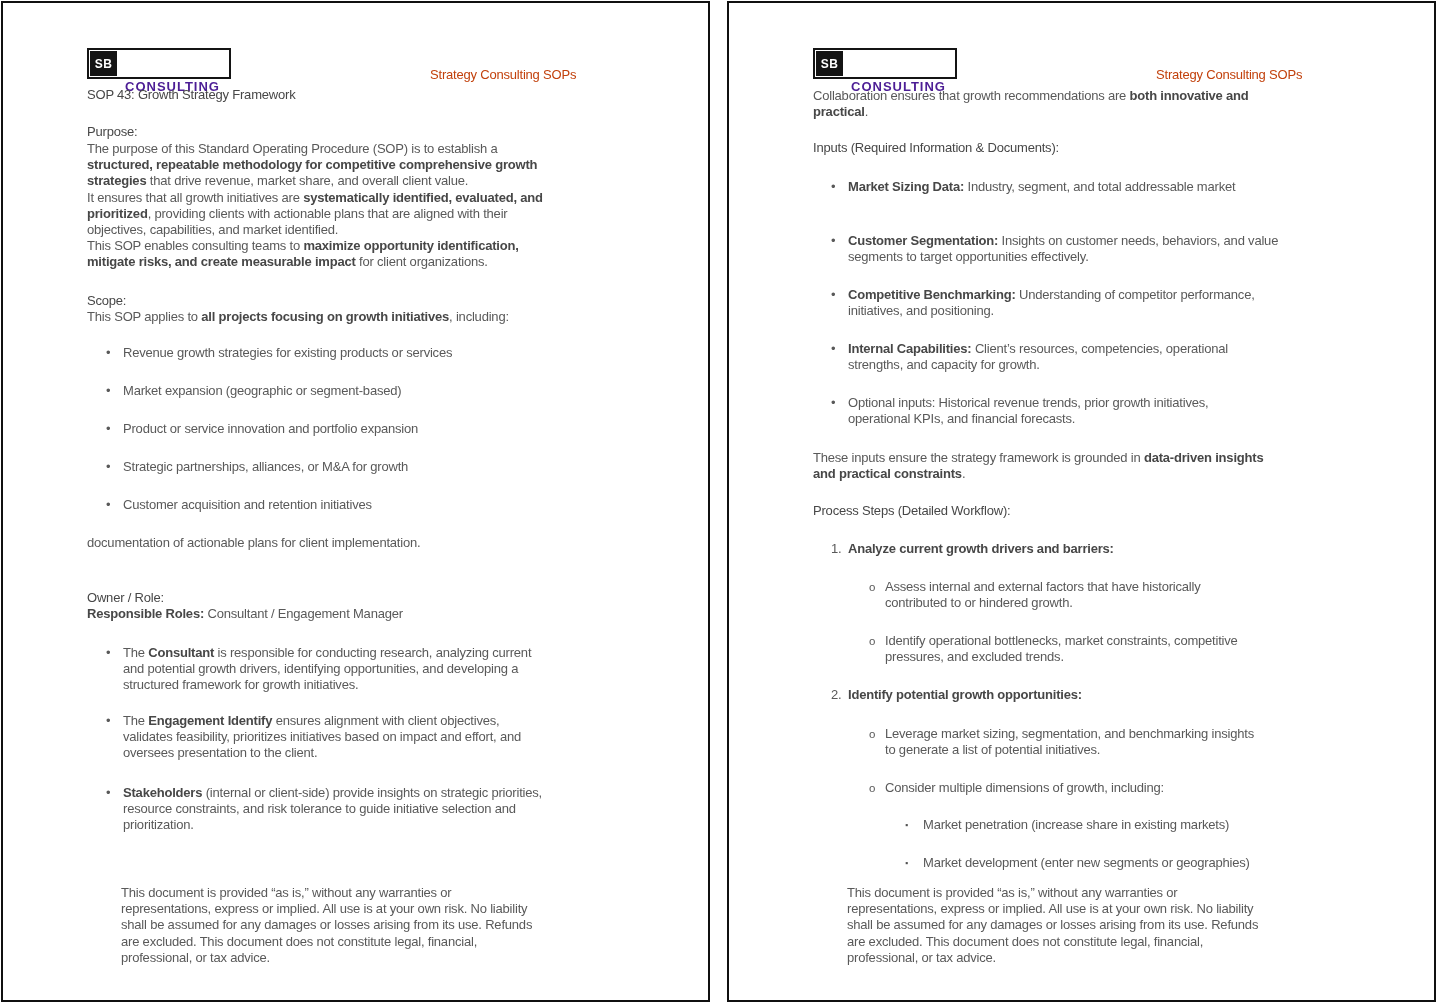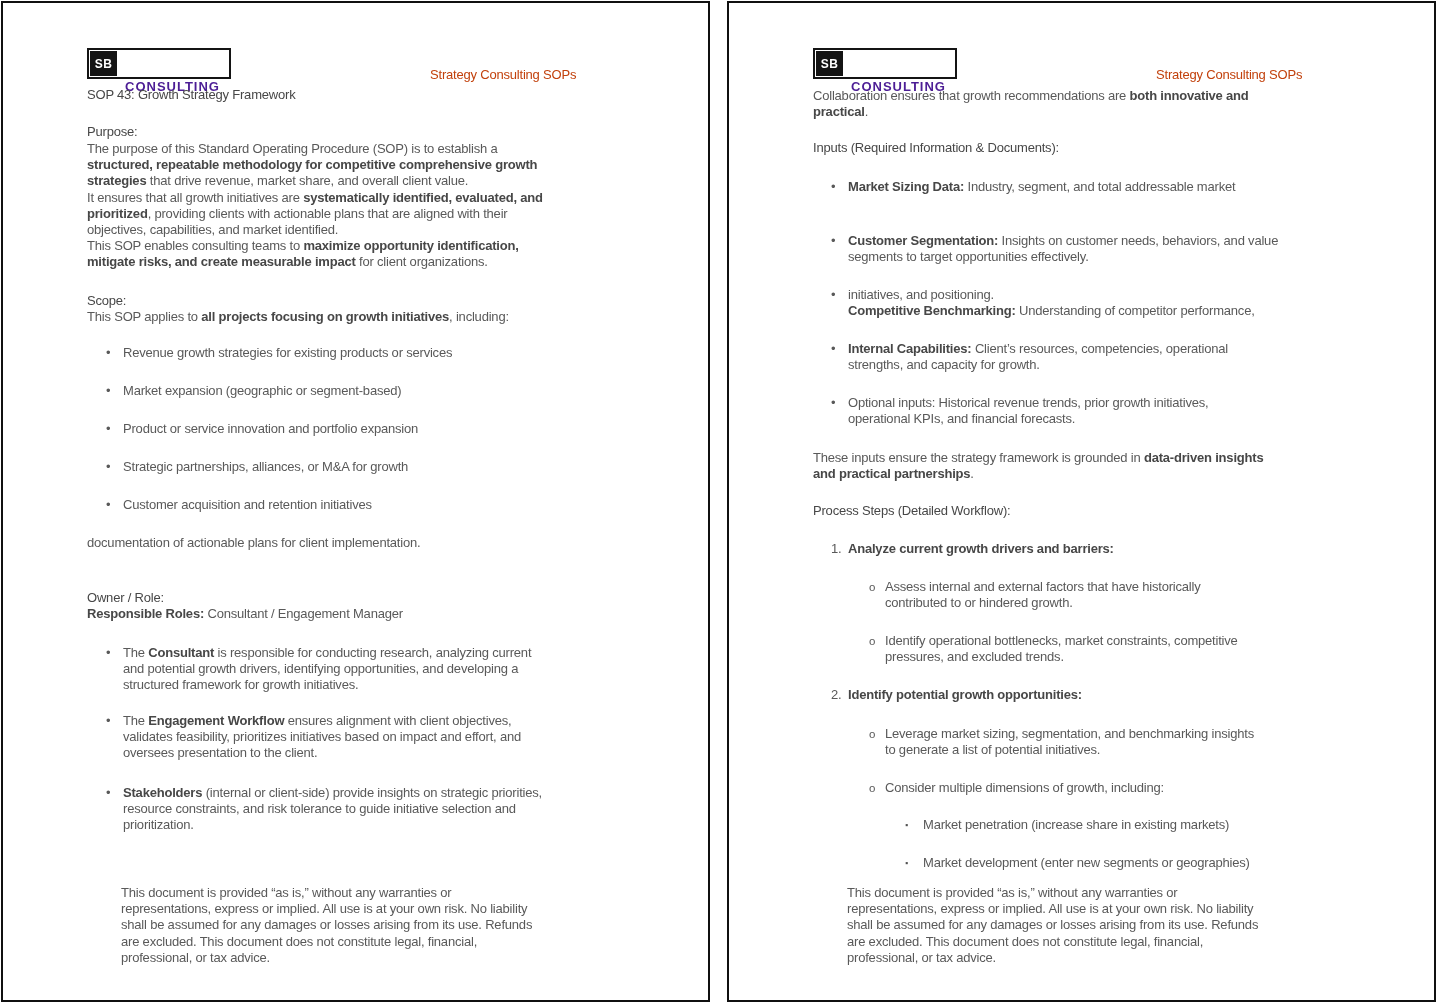--- a/index.html
+++ b/index.html
@@ -116,21 +116,21 @@
     <span class="mk" style="left:103px">•</span>
     <div class="lt" style="left:120px">
         <div class="ln"><span>The </span><span class="b">Consultant</span><span> is responsible for conducting research, analyzing current</span></div>
         <div class="ln"><span>and potential growth drivers, identifying opportunities, and developing a</span></div>
         <div class="ln"><span>structured framework for growth initiatives.</span></div>
       </div>
   </div>
   <div class="li" style="top:710px">
     <span class="mk" style="left:103px">•</span>
     <div class="lt" style="left:120px">
-        <div class="ln"><span>The </span><span class="b">Engagement Workflow</span><span> ensures alignment with client objectives,</span></div>
+        <div class="ln"><span>The </span><span class="b">Engagement Identify</span><span> ensures alignment with client objectives,</span></div>
         <div class="ln"><span>validates feasibility, prioritizes initiatives based on impact and effort, and</span></div>
         <div class="ln"><span>oversees presentation to the client.</span></div>
       </div>
   </div>
   <div class="li" style="top:782px">
     <span class="mk" style="left:103px">•</span>
     <div class="lt" style="left:120px">
         <div class="ln"><span class="b">Stakeholders</span><span> (internal or client-side) provide insights on strategic priorities,</span></div>
         <div class="ln"><span>resource constraints, and risk tolerance to guide initiative selection and</span></div>
         <div class="ln"><span>prioritization.</span></div>
@@ -170,42 +170,42 @@
   <div class="li" style="top:230px">
     <span class="mk" style="left:102px">•</span>
     <div class="lt" style="left:119px">
         <div class="ln"><span class="b">Customer Segmentation:</span><span> Insights on customer needs, behaviors, and value</span></div>
         <div class="ln"><span>segments to target opportunities effectively.</span></div>
       </div>
   </div>
   <div class="li" style="top:284px">
     <span class="mk" style="left:102px">•</span>
     <div class="lt" style="left:119px">
+        <div class="ln"><span class="b">Competitive Benchmarking:</span><span> Understanding of competitor performance,</span></div>
         <div class="ln"><span>initiatives, and positioning.</span></div>
-        <div class="ln"><span class="b">Competitive Benchmarking:</span><span> Understanding of competitor performance,</span></div>
       </div>
   </div>
   <div class="li" style="top:338px">
     <span class="mk" style="left:102px">•</span>
     <div class="lt" style="left:119px">
         <div class="ln"><span class="b">Internal Capabilities:</span><span> Client’s resources, competencies, operational</span></div>
         <div class="ln"><span>strengths, and capacity for growth.</span></div>
       </div>
   </div>
   <div class="li" style="top:392px">
     <span class="mk" style="left:102px">•</span>
     <div class="lt" style="left:119px">
         <div class="ln"><span>Optional inputs: Historical revenue trends, prior growth initiatives,</span></div>
         <div class="ln"><span>operational KPIs, and financial forecasts.</span></div>
       </div>
   </div>
 
   <div class="blk" style="left:84px;top:447px">
       <div class="ln"><span>These inputs ensure the strategy framework is grounded in </span><span class="b">data-driven insights</span></div>
-      <div class="ln"><span class="b">and practical partnerships</span><span>.</span></div>
+      <div class="ln"><span class="b">and practical constraints</span><span>.</span></div>
     </div>
 
   <div class="h" style="left:84px;top:500px">Process Steps (Detailed Workflow):</div>
 
   <div class="li" style="top:538px">
     <span class="mk" style="left:102px">1.</span>
     <div class="lt" style="left:119px"><span class="ln b">Analyze current growth drivers and barriers:</span></div>
   </div>
   <div class="li" style="top:576px">
     <span class="mk mk2" style="left:140px">o</span>

